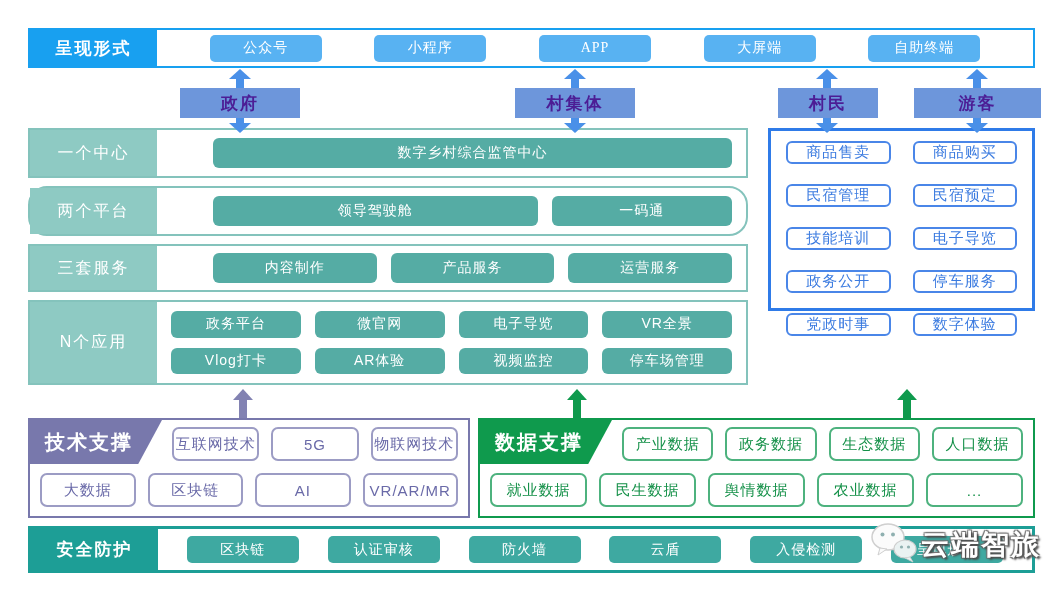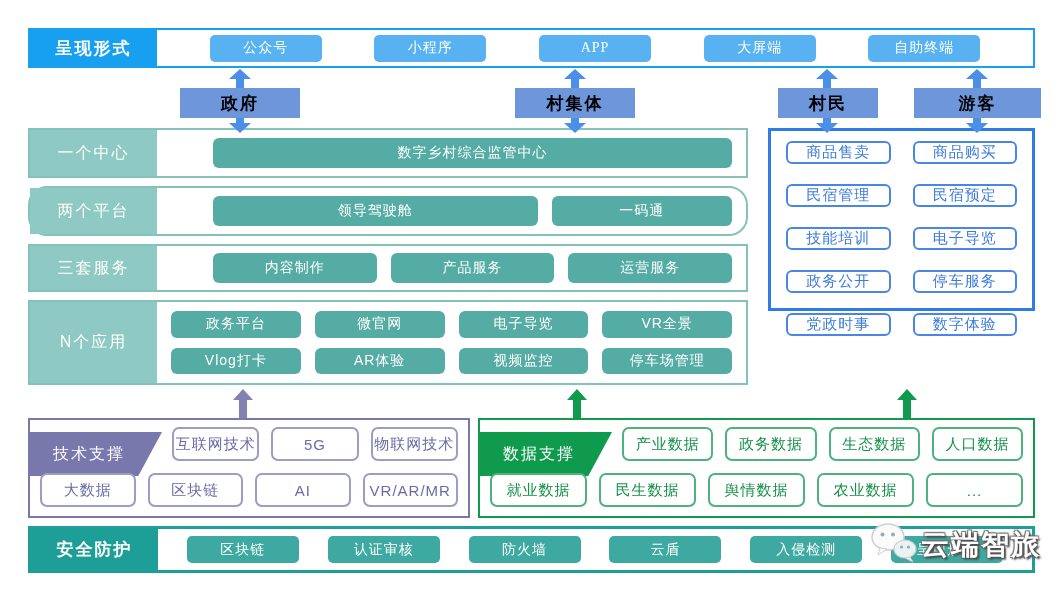--- a/index.html
+++ b/index.html
@@ -16,21 +16,21 @@
 
   .top-bar{top:28px;height:40px;border:2px solid #18A0F0;}
   .top-bar .bar-label{background:#18A0F0;}
   .top-bar .chip{background:#58B2F2;}
 
   .sec-bar{top:526px;height:47px;border:3px solid #1D9E96;}
   .sec-bar .bar-label{background:#1D9E96;}
   .sec-bar .chip{background:#3EA9A1;}
 
   
-  .actor-box{position:absolute;top:88px;height:30px;background:#6D96DB;color:#000000;
+  .actor-box{position:absolute;top:88px;height:30px;background:#6D96DB;color:#4c1d95;
              font-size:17px;font-weight:bold;display:flex;align-items:center;justify-content:center;
              z-index:2;letter-spacing:2px;}
   .v-arrow{position:absolute;top:69px;width:22px;height:64px;z-index:1;}
   .v-arrow .head-up{position:absolute;top:0;left:0;width:0;height:0;
       border-left:11px solid transparent;border-right:11px solid transparent;border-bottom:10px solid #4A90E8;}
   .v-arrow .head-down{position:absolute;bottom:0;left:0;width:0;height:0;
       border-left:11px solid transparent;border-right:11px solid transparent;border-top:10px solid #4A90E8;}
   .v-arrow .shaft{position:absolute;top:8px;left:7px;width:8px;height:48px;background:#4A90E8;}
 
   
@@ -52,22 +52,22 @@
       border:3px solid #2F7BE8;background:#fff;box-sizing:border-box;
       display:grid;grid-template-columns:1fr 1fr;grid-template-rows:repeat(5,1fr);
       gap:20px 22px;padding:10px 15px;}
   .service-box{border:2px solid #4A86E8;border-radius:6px;color:#3B7BE0;font-size:15px;
       display:flex;align-items:center;justify-content:center;background:#fff;letter-spacing:1px;}
 
   
   .support-box{position:absolute;top:418px;height:100px;border:2px solid;background:#fff;box-sizing:border-box;}
   .tech-box{left:28px;width:442px;border-color:#7878AC;}
   .data-box{left:478px;width:557px;border-color:#0F9A4D;}
-  .support-label{position:absolute;left:0;top:12px;width:132px;height:44px;color:#fff;font-size:16px;
-      font-weight:normal;display:flex;align-items:center;justify-content:center;letter-spacing:2px;
+  .support-label{position:absolute;left:0;top:0;width:132px;height:44px;color:#fff;font-size:20px;
+      font-weight:bold;display:flex;align-items:center;justify-content:center;letter-spacing:2px;
       clip-path:polygon(0 0,100% 0,82% 100%,0 100%);padding-right:14px;box-sizing:border-box;}
   .tech-box .support-label{background:#7878AC;}
   .data-box .support-label{background:#0F9A4D;}
   .support-row1{position:absolute;left:134px;right:10px;top:7px;height:34px;display:flex;gap:12px;margin-left:8px;}
   .support-row2{position:absolute;left:10px;right:10px;top:53px;height:34px;display:flex;gap:12px;}
   .tech-item,.data-item{flex:1;border-radius:7px;background:#fff;font-size:15px;
       display:flex;align-items:center;justify-content:center;letter-spacing:1px;}
   .tech-item{border:2px solid #9C9CC4;color:#6A6AA8;}
   .data-item{border:2px solid #4DB27E;color:#149048;}
 

